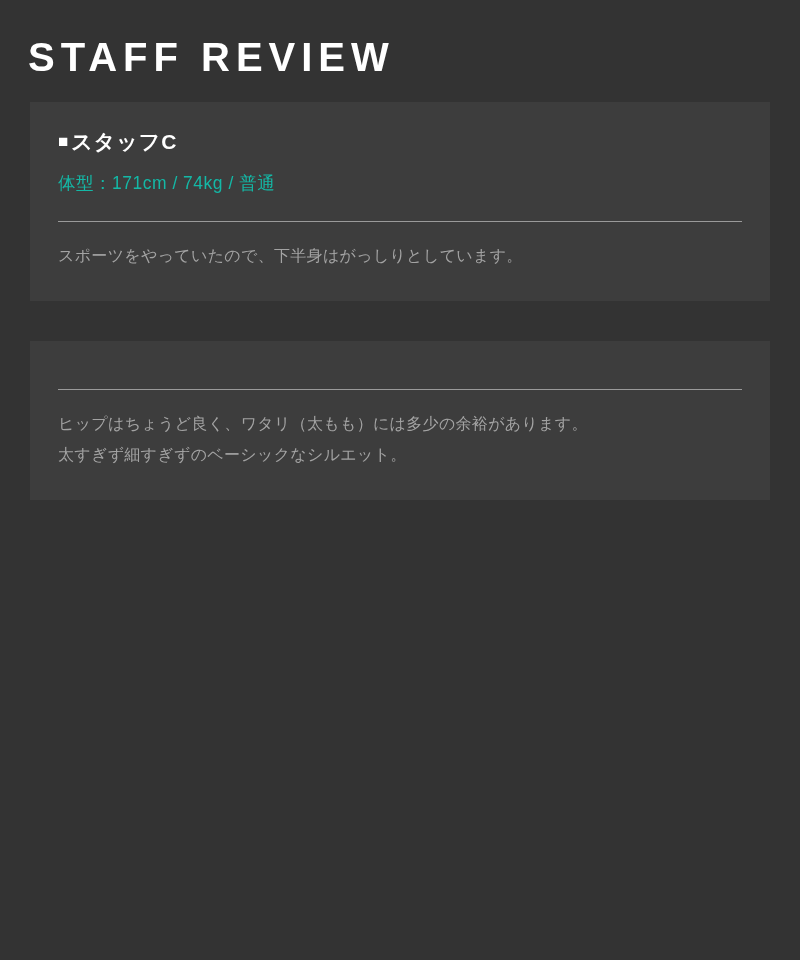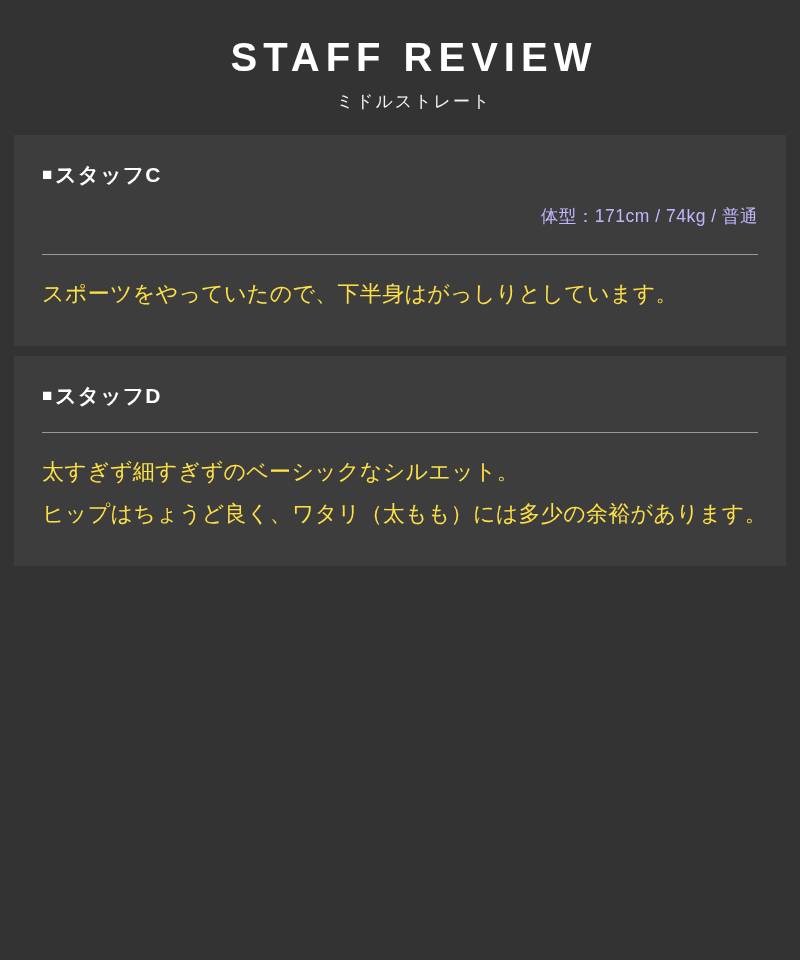--- a/index.html
+++ b/index.html
@@ -16,44 +16,43 @@
   }
   .page {
     width: 800px;
     height: 960px;
     box-sizing: border-box;
     padding: 0;
     position: relative;
   }
   .header {
     padding: 34px 0 0 28px;
-    text-align: center;
   }
   .title {
     font-size: 40px;
     font-weight: bold;
     letter-spacing: 6px;
     line-height: 1.15;
     color: #ffffff;
     margin: 0;
     font-family: "Liberation Sans", "DejaVu Sans", sans-serif;
   }
   .subtitle {
     font-size: 17px;
     letter-spacing: 2px;
     margin-top: 10px;
     color: #f2f2f2;
     font-weight: normal;
   }
   .cards {
     margin-top: 22px;
-    padding: 0 14px;
+    padding: 0 30px;
     display: flex;
     flex-direction: column;
-    gap: 10px;
+    gap: 40px;
   }
   .card {
     background: #3d3d3d;
     box-sizing: border-box;
     padding: 26px 28px 30px 28px;
   }
   .card-name {
     font-size: 21px;
     font-weight: bold;
     letter-spacing: 1px;
@@ -61,62 +60,57 @@
     color: #ffffff;
   }
   .marker {
     font-size: 17px;
     margin-right: 2px;
     vertical-align: 2px;
   }
   .spec {
     font-size: 17.5px;
     line-height: 1.75;
-    color: #c4b5fd;
+    color: #14b8a6;
     letter-spacing: 0.5px;
-    text-align: right;
   }
   .divider {
     border: 0;
     border-top: 1px solid #9a9a9a;
     margin: 22px 0 18px 0;
   }
   .comment-line {
-    font-size: 22px;
+    font-size: 16px;
     line-height: 1.95;
-    color: #fde047;
+    color: #a3a3a3;
     letter-spacing: 0.3px;
     white-space: nowrap;
   }
 </style>
 </head>
 <body>
 
 <div class="page">
 
   <div class="header">
     <h1 class="title">STAFF REVIEW</h1>
-    <div class="subtitle">ミドルストレート</div>
   </div>
 
   <div class="cards">
 
     <div class="card">
       <div class="card-name">
         <span class="marker">■</span><span>スタッフC</span>
       </div>
       <div class="spec">体型：171cm / 74kg / 普通</div>
       <hr class="divider">
       <div class="comment-line">スポーツをやっていたので、下半身はがっしりとしています。</div>
     </div>
 
     <div class="card">
-      <div class="card-name">
-        <span class="marker">■</span><span>スタッフD</span>
-      </div>
       <hr class="divider">
+      <div class="comment-line">ヒップはちょうど良く、ワタリ（太もも）には多少の余裕があります。</div>
       <div class="comment-line">太すぎず細すぎずのベーシックなシルエット。</div>
-      <div class="comment-line">ヒップはちょうど良く、ワタリ（太もも）には多少の余裕があります。</div>
     </div>
 
   </div>
 
 </div>
 
 </body></html>

